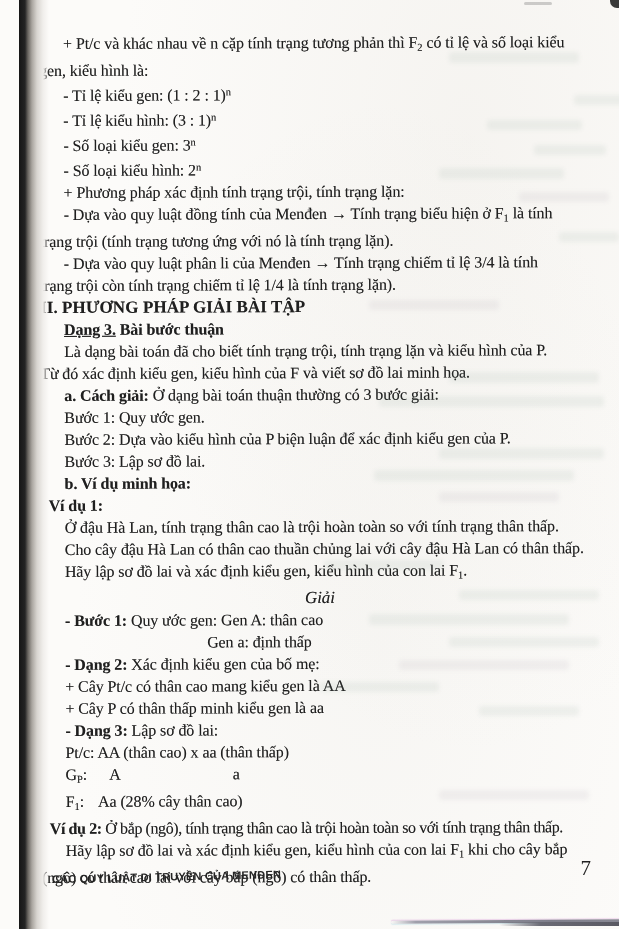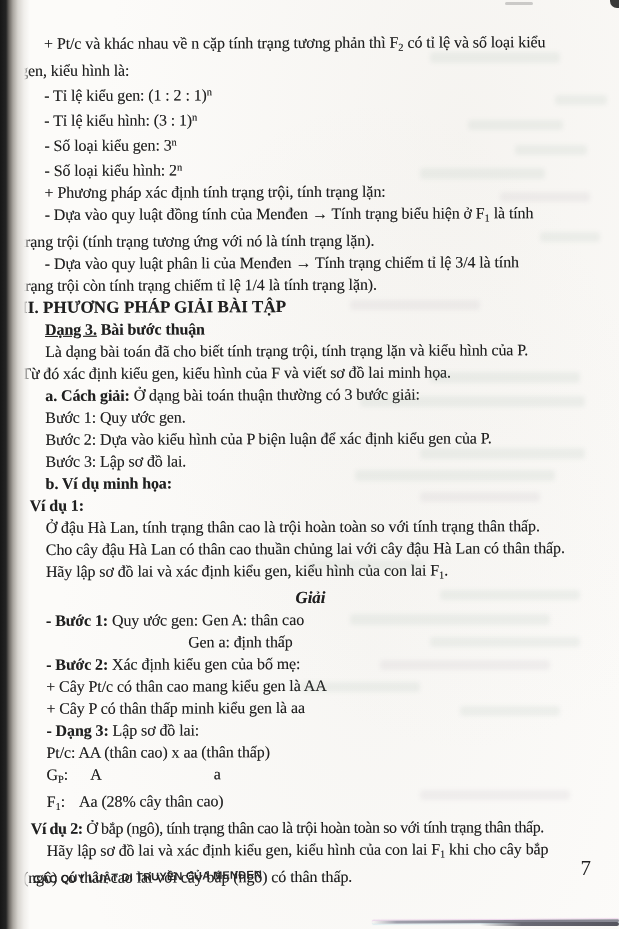--- a/index.html
+++ b/index.html
@@ -7,20 +7,21 @@
     width:619px;height:929px;overflow:hidden;position:relative;
     background:#fcfbf9;
     font-family:"Liberation Serif","DejaVu Serif",serif;
   }
   .page{
     position:absolute;inset:0;
     background:
       radial-gradient(ellipse at 75% 15%, rgba(215,210,200,0.18), transparent 55%),
       radial-gradient(ellipse at 60% 70%, rgba(210,208,200,0.12), transparent 60%),
       #fcfbf9;
+    margin-left: 19px;
   }
   
   .left-edge{
     position:absolute;left:0;top:0;width:30px;height:100%;
     background:linear-gradient(to right,
       #161616 0px,#242424 6px,#6b6762 9px,#aaa6a0 13px,
       #d8d5d0 18px,#f0eeeb 24px,rgba(252,251,249,0) 30px);
   }
   .corner-mark{
     position:absolute;right:0;top:0;width:9px;height:8px;
@@ -57,21 +58,21 @@
   }
   .line{white-space:nowrap;}
   .i-flow{margin-left:0;}
   .i-para{margin-left:24px;}
   .i-vd{margin-left:8px;}
   .i-gen{margin-left:166px;}
   .i-center{text-align:center;margin-left:0;}
   .l-h{font-size:17px;letter-spacing:0.1px;}
   .l-g{font-size:17px;}
   .r-b{font-weight:bold;}
-  .r-bi{font-weight:bold;font-style:italic;}
+  .r-bi{font-weight:normal;font-style:italic;}
   .r-bu{font-weight:bold;text-decoration:underline;}
   .r-sub{font-size:10.5px;vertical-align:-3px;}
   .r-sup{font-size:10.5px;vertical-align:5px;}
   .r-gap1{display:inline-block;width:22px;}
   .r-gap2{display:inline-block;width:112px;}
   .r-gap3{display:inline-block;width:14px;}
   .footer-title{
     position:absolute;left:33px;top:873px;
     font-family:"Liberation Sans","DejaVu Sans",sans-serif;
     font-weight:700;font-size:11px;letter-spacing:0.2px;color:#262626;
@@ -109,21 +110,21 @@
       <div class="line i-para"><span>Bước 2: Dựa vào kiểu hình của P biện luận để xác định kiểu gen của P.</span></div>
       <div class="line i-para"><span>Bước 3: Lập sơ đồ lai.</span></div>
       <div class="line i-para"><span class="r-b">b. Ví dụ minh họa:</span></div>
       <div class="line i-vd"><span class="r-b">Ví dụ 1:</span></div>
       <div class="line i-para"><span>Ở đậu Hà Lan, tính trạng thân cao là trội hoàn toàn so với tính trạng thân thấp.</span></div>
       <div class="line i-para"><span>Cho cây đậu Hà Lan có thân cao thuần chủng lai với cây đậu Hà Lan có thân thấp.</span></div>
       <div class="line i-para"><span>Hãy lập sơ đồ lai và xác định kiểu gen, kiểu hình của con lai F</span><span class="r-sub">1</span><span>.</span></div>
       <div class="line i-center l-g"><span class="r-bi">Giải</span></div>
       <div class="line i-para"><span class="r-b">- Bước 1:</span><span> Quy ước gen: Gen A: thân cao</span></div>
       <div class="line i-gen"><span>Gen a: định thấp</span></div>
-      <div class="line i-para"><span class="r-b">- Bước 2:</span><span> Xác định kiểu gen của bố mẹ:</span></div>
+      <div class="line i-para"><span class="r-b">- Dạng 2:</span><span> Xác định kiểu gen của bố mẹ:</span></div>
       <div class="line i-para"><span>+ Cây Pt/c có thân cao mang kiểu gen là AA</span></div>
       <div class="line i-para"><span>+ Cây P có thân thấp minh kiểu gen là aa</span></div>
       <div class="line i-para"><span class="r-b">- Dạng 3:</span><span> Lập sơ đồ lai:</span></div>
       <div class="line i-para"><span>Pt/c: AA (thân cao) x aa (thân thấp)</span></div>
       <div class="line i-para"><span>G</span><span class="r-sub">P</span><span>:</span><span class="r-gap1"></span><span>A</span><span class="r-gap2"></span><span>a</span></div>
       <div class="line i-para"><span>F</span><span class="r-sub">1</span><span>:</span><span class="r-gap3"></span><span>Aa (28% cây thân cao)</span></div>
       <div class="line i-vd" style="letter-spacing: -0.4px;"><span class="r-b">Ví dụ 2:</span><span> Ở bắp (ngô), tính trạng thân cao là trội hoàn toàn so với tính trạng thân thấp.</span></div>
       <div class="line i-para"><span>Hãy lập sơ đồ lai và xác định kiểu gen, kiểu hình của con lai F</span><span class="r-sub">1</span><span> khi cho cây bắp</span></div>
       <div class="line i-flow"><span>(ngô) có thân cao lai với cây bắp (ngô) có thân thấp.</span></div>
     </div>

